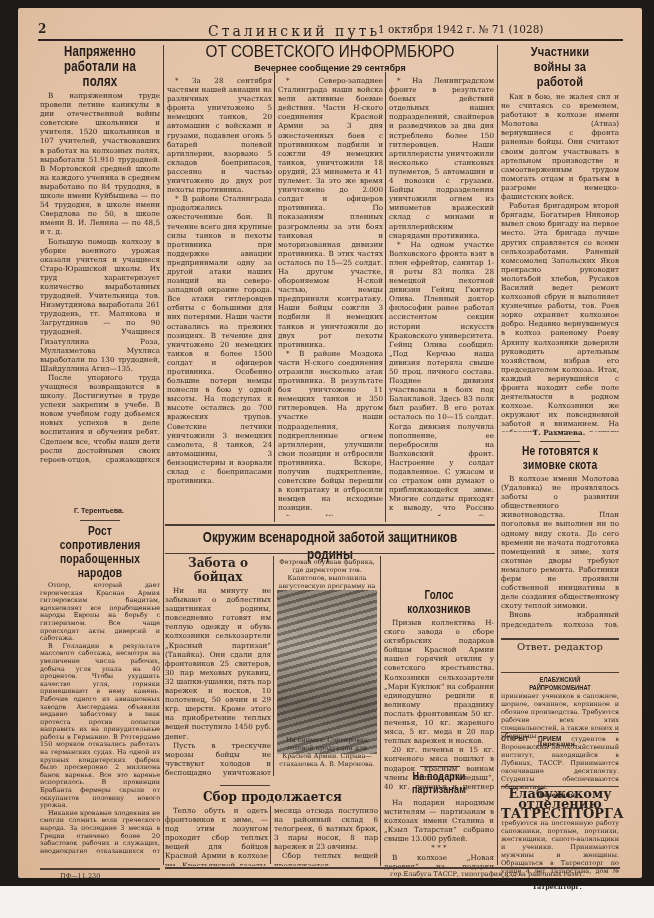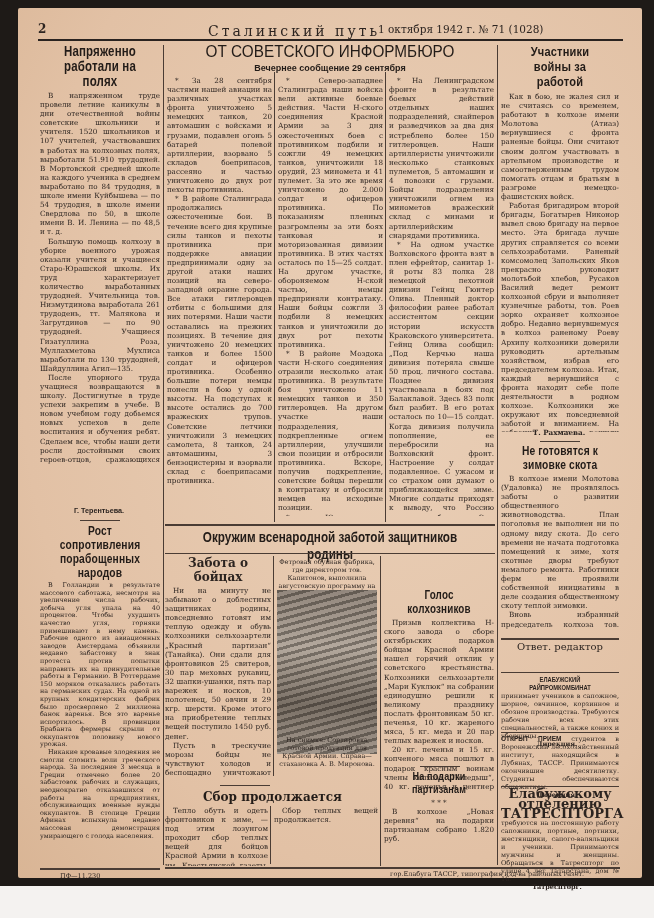--- a/index.html
+++ b/index.html
@@ -70,20 +70,21 @@
   <div class="head-cond" style="font-size:14px; line-height:15px; margin-bottom:2px;">Напряженно работали на полях</div>
   <p>В напряженном труде провели летние каникулы в дни отечественной войны советские школьники и учителя. 1520 школьников и 107 учителей, участвовавших в работах на колхозных полях, выработали 51.910 трудодней. В Мортовской средней школе на каждого ученика в среднем выработано по 84 трудодня, в школе имени Куйбышева — по 54 трудодня, в школе имени Свердлова по 50, в школе имени В. И. Ленина — по 48,5 и т. д.</p>
   <p>Большую помощь колхозу в уборке военного урожая оказали учителя и учащиеся Старо-Юрашской школы. Их труд характеризует количество выработанных трудодней. Учительница тов. Низмутдинова выработала 261 трудодень, тт. Малякова и Загрутдинов — по 90 трудодней. Учащиеся Гизатуллина Роза, Муллахметова Мухлиса выработали по 130 трудодней, Шайдуллина Агил—135.</p>
   <p>После упорного труда учащиеся возвращаются в школу. Достигнутые в труде успехи закрепим в учебе. В новом учебном году добьемся новых успехов в деле воспитания и обучения ребят. Сделаем все, чтобы наши дети росли достойными своих героев-отцов, сражающихся против гитлеровских захватчиков за счастье и независимость советского народа.</p>
 </div>
 <div class="col sig" style="left:40px; top:506px; width:118px; height:10px; font-family:'Liberation Sans',sans-serif;">Г. Терентьева.</div>
 <div class="hline" style="left:80px; top:520px; width:40px;"></div>
 
 <div class="col" style="left:40px; top:524px; width:120px; height:330px; font-size:6.4px; line-height:7.6px;">
   <div class="head-cond" style="font-size:12.5px; line-height:14px; margin-bottom:2px;">Рост сопротивления порабощенных народов</div>
+  <p>Отпор, который дает героическая Красная Армия гитлеровским бандитам, вдохновляет все порабощенные народы Европы на борьбу с гитлеризмом. Все чаще происходят акты диверсий и саботажа.</p>
   <p>В Голландии в результате массового саботажа, несмотря на увеличение числа рабочих, добыча угля упала на 40 процентов. Чтобы ухудшить качество угля, горняки примешивают в нему камень. Рабочие одного из авиационных заводов Амстердама объявили недавно забастовку в знак протеста против попытки направить их на принудительные работы в Германию. В Роттердаме 150 моряков отказались работать на германских судах. На одной из крупных кондитерских фабрик было просверлено 2 миллиона банок варенья. Все это варенье испортилось. В провинции Брабанта фермеры скрыли от оккупантов половину нового урожая.</p>
   <p>Никакие кровавые злодеяния не смогли сломить воли греческого народа. За последние 3 месяца в Греции отмечено более 20 забастовок рабочих и служащих, неоднократно отказавшихся от работы на предприятиях, обслуживающих военные нужды оккупантов. В столице Греции Афинах вспыхнула недавно массовая демонстрация умирающего с голода населения.</p>
 
 </div>
 <div class="hline" style="left:40px; top:868px; width:120px; height:1.5px;"></div>
 <div class="col" style="left:60px; top:872px; width:60px; height:10px; font-size:6.5px;">ПФ—11.230</div>
 
 <div class="head-big" style="left:165px; top:42px; width:330px; font-size:17px; transform:scaleX(0.9);">ОТ СОВЕТСКОГО ИНФОРМБЮРО</div>
 <div class="head-big" style="left:165px; top:63px; width:330px; font-size:9px; font-weight:bold;">Вечернее сообщение 29 сентября</div>
 
@@ -120,32 +121,34 @@
 
 <div class="col" style="left:384px; top:588px; width:110px; height:205px;">
   <div class="head-cond" style="font-size:12px; line-height:14px; margin-bottom:2px;">Голос колхозников</div>
   <p>Призыв коллектива Н-ского завода о сборе октябрьских подарков бойцам Красной Армии нашел горячий отклик у советского крестьянства. Колхозники сельхозартели „Мари Куклюк“ на собрании единодушно решили к великому празднику послать фронтовикам 50 кг. печенья, 10 кг. жареного мяса, 5 кг. меда и 20 пар теплых варежек и носков.</p>
   <p>20 кг. печенья и 15 кг. копченого мяса пошлют в подарок красным воинам члены колхоза „Пеледыш“, 40 кг. печенья и центнер мяса — колхозники колхоза „Победа“ (Умяк).</p>
 
 </div>
 <div class="hline" style="left:420px; top:766px; width:40px;"></div>
 <div class="col" style="left:384px; top:770px; width:110px; height:100px;">
   <div class="head-cond" style="font-size:11px; line-height:13px; margin-bottom:2px;">На подарки партизанам</div>
+  <p>На подарки народным мстителям — партизанам в колхозах имени Сталина и „Кзыл Татарстан“ собрано свыше 13.000 рублей.</p>
   <p style="text-align:center; text-indent:0;">* * *</p>
   <p>В колхозе „Новая деревня“ на подарки партизанам собрано 1.820 руб.</p>
 
 </div>
 
 <div class="hline" style="left:220px; top:785px; width:50px;"></div>
 <div class="head-big" style="left:165px; top:790px; width:215px; font-family:'DejaVu Serif',serif; font-size:12px; font-weight:bold;">Сбор продолжается</div>
 <div class="col" style="left:165px; top:806px; width:103px; height:60px;">
   <p>Тепло обуть и одеть фронтовиков к зиме, — под этим лозунгом проходит сбор теплых вещей для бойцов Красной Армии в колхозе им. Крестьянской газеты. За последние два</p>
 </div>
 <div class="vline" style="left:270px; top:806px; height:58px;"></div>
 <div class="col" style="left:274px; top:806px; width:104px; height:60px;">
+  <p style="text-indent:0;">месяца отсюда поступило на районный склад 6 телогреек, 6 ватных брюк, 3 пары носок, 8 пар варежек и 23 овчины.</p>
   <p>Сбор теплых вещей продолжается.</p>
 </div>
 
 <div class="col" style="left:501px; top:44px; width:118px; height:388px;">
   <div class="head-cond" style="font-size:13.5px; line-height:15px; margin-bottom:3px;">Участники войны за работой</div>
   <p>Как в бою, не жалея сил и не считаясь со временем, работают в колхозе имени Молотова (Атиаз) вернувшиеся с фронта раненые бойцы. Они считают своим долгом участвовать в артельном производстве и самоотверженным трудом помогать отцам и братьям в разгроме немецко-фашистских войск.</p>
   <p>Работая бригадиром второй бригады, Богатырев Никонор вывел свою бригаду на первое место. Эта бригада лучше других справляется со всеми сельхозработами. Раненый комсомолец Запольских Яков прекрасно руководит молотьбой хлебов, Русаков Василий ведет ремонт колхозной сбруи и выполняет кузнечные работы, тов. Роев зорко охраняет колхозное добро. Недавно вернувшемуся в колхоз раненому Роеву Архипу колхозники доверили руководить артельным хозяйством, избрав его председателем колхоза. Итак, каждый вернувшийся с фронта находит себе поле деятельности в родном колхозе. Колхозники же окружают их повседневной заботой и вниманием. На собрании они решили провести воскресник помощи семьям раненых бойцов по подготовке к зиме.</p>
 </div>
 <div class="col sig" style="left:501px; top:428px; width:116px; height:10px;">Т. Рахмаева.</div>
 <div class="hline" style="left:540px; top:441px; width:40px;"></div>

